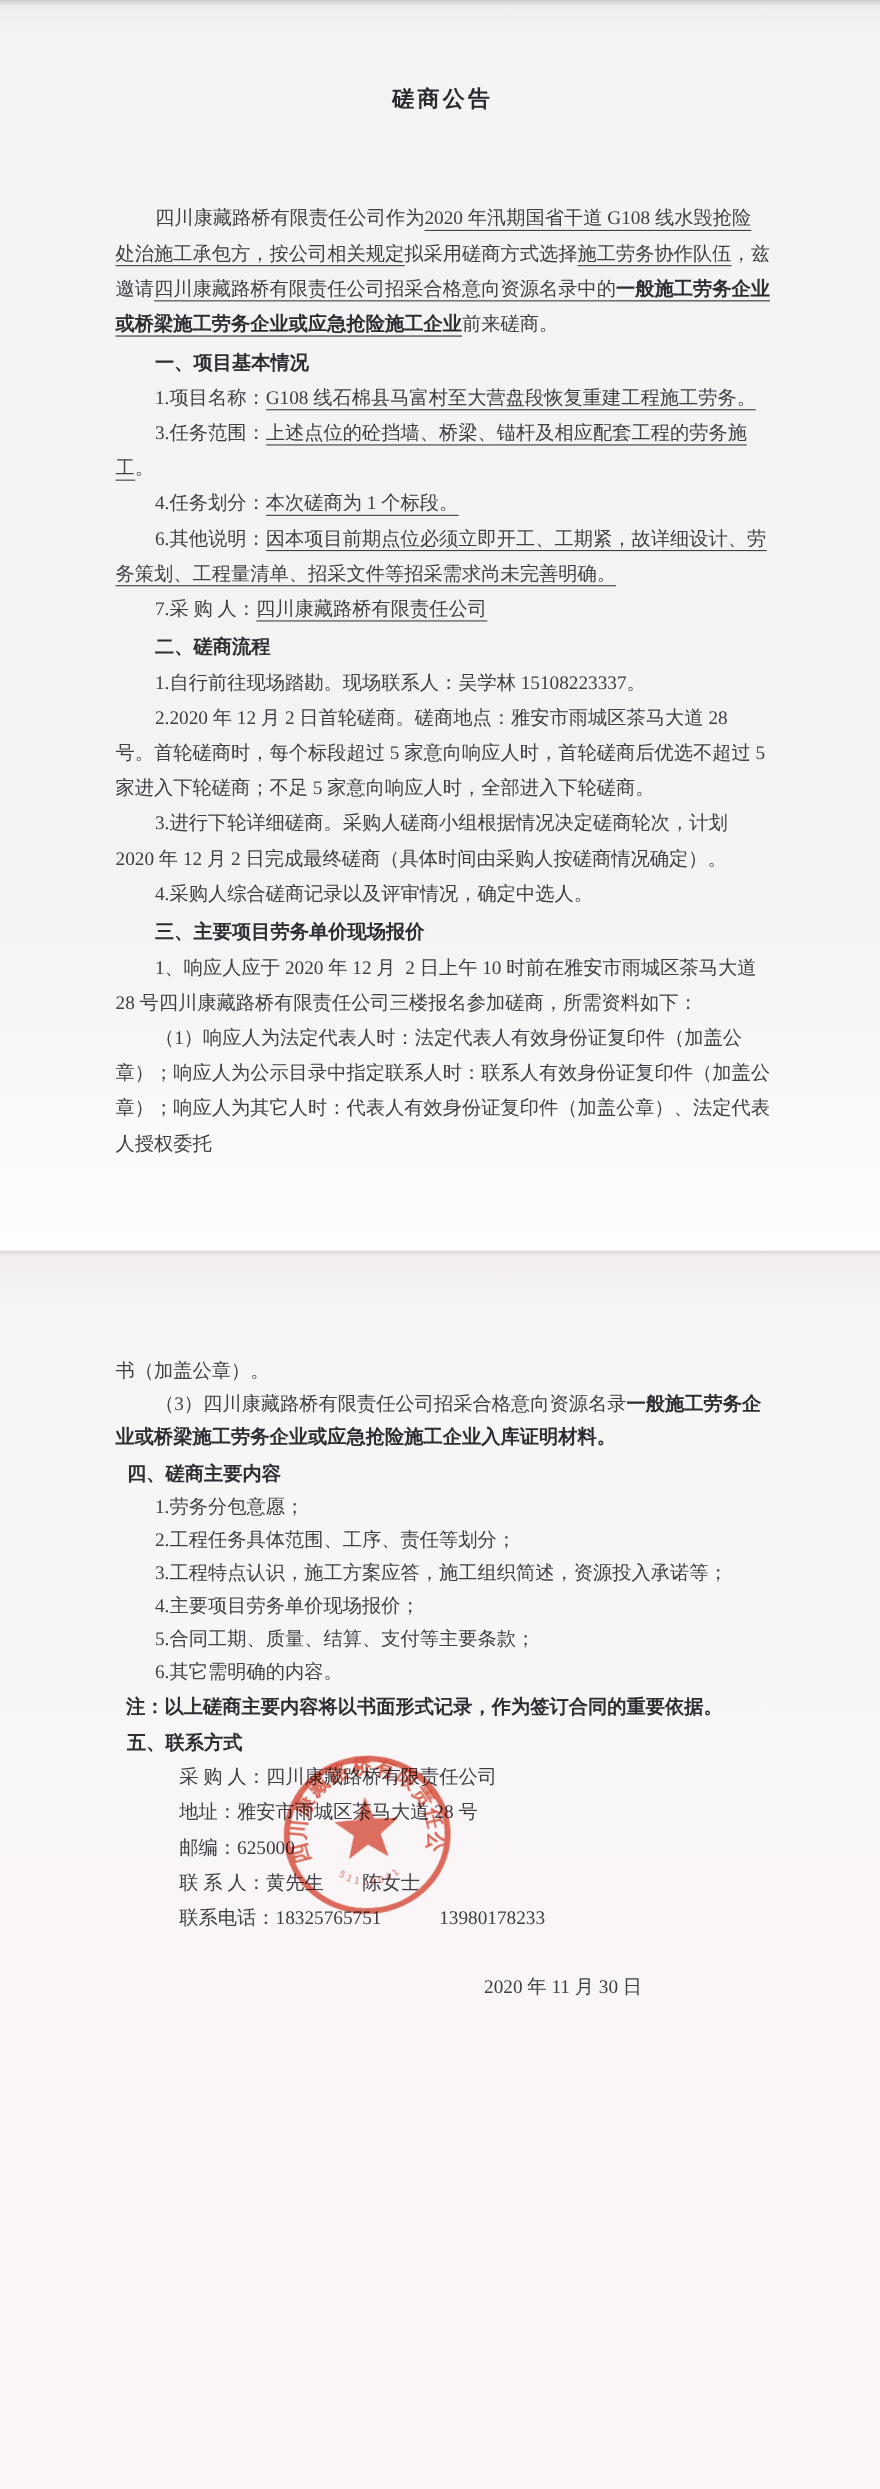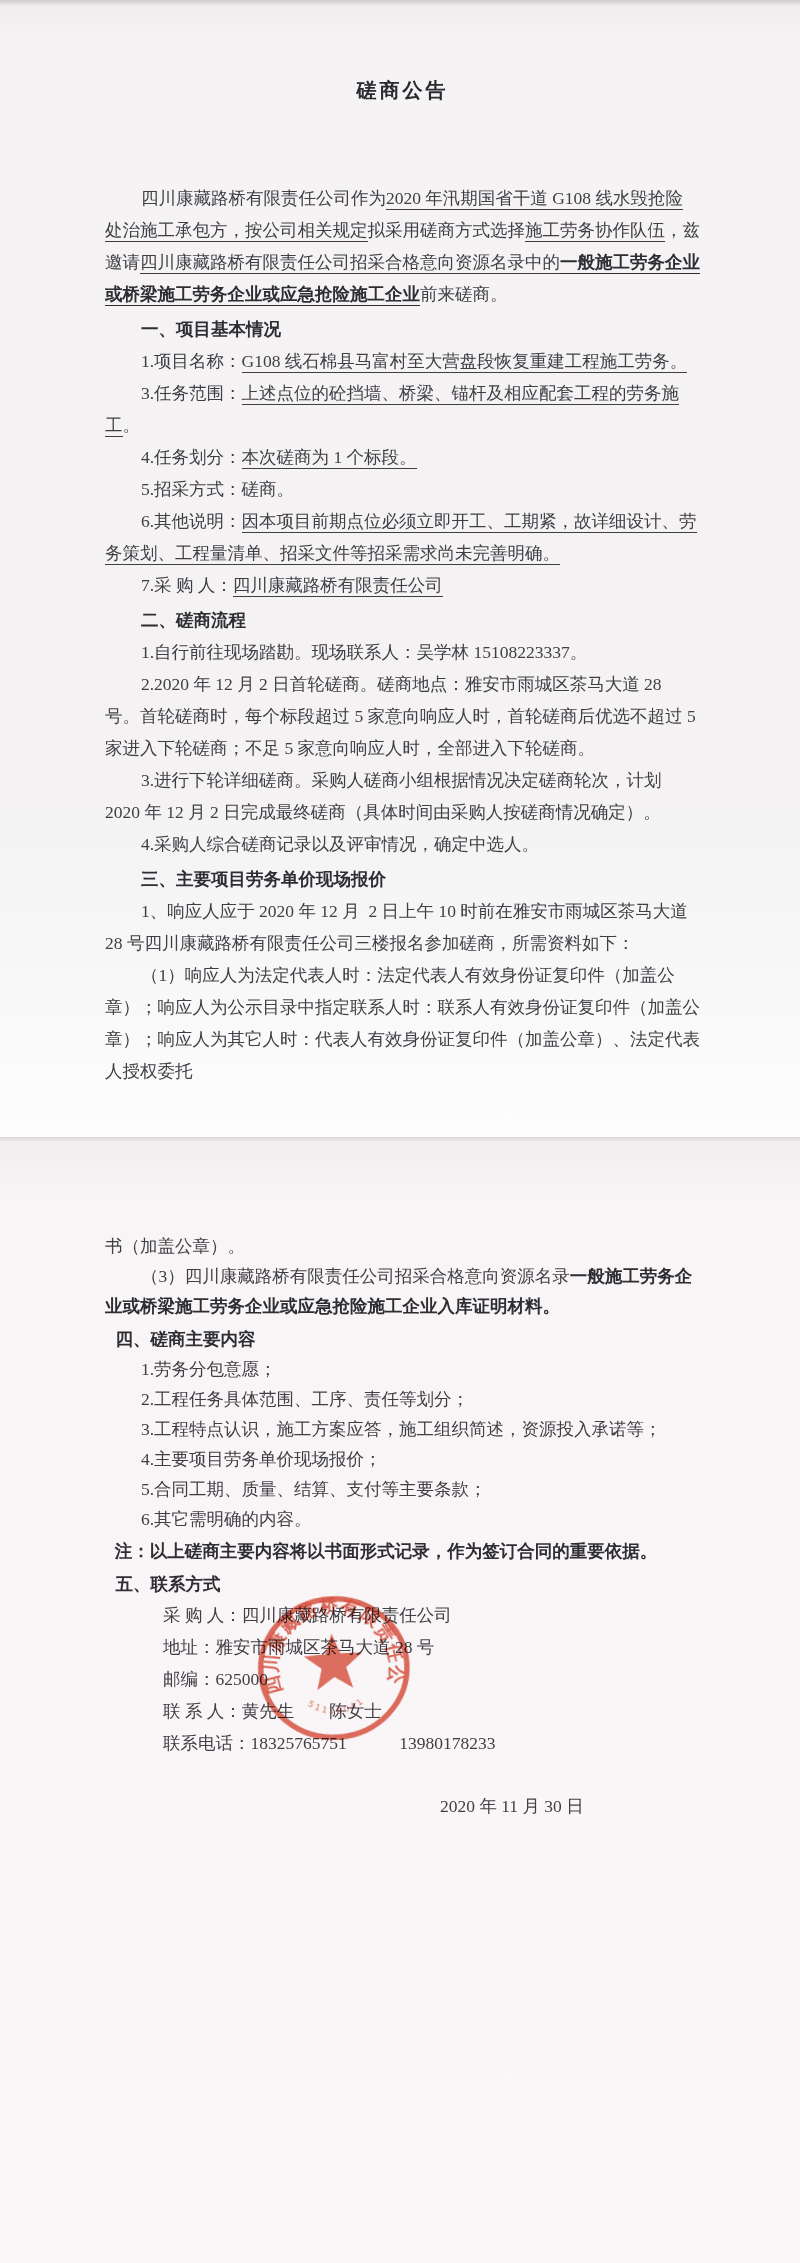--- a/index.html
+++ b/index.html
@@ -68,21 +68,20 @@
 <div class="doc">
 
   <div class="page page1">
     <div class="content">
         <div class="line b-title"><span>磋商公告</span></div>
         <div class="line b-para"><span>四川康藏路桥有限责任公司作为</span><span class="u">2020 年汛期国省干道 G108 线水毁抢险处治施工承包方，按公司相关规定</span><span>拟采用磋商方式选择</span><span class="u">施工劳务协作队伍</span><span>，兹邀请</span><span class="u">四川康藏路桥有限责任公司招采合格意向资源名录中的</span><span class="u b">一般施工劳务企业或桥梁施工劳务企业或应急抢险施工企业</span><span>前来磋商。</span></div>
         <div class="line b-h1"><span>一、项目基本情况</span></div>
         <div class="line b-item"><span>1.项目名称：</span><span class="u">G108 线石棉县马富村至大营盘段恢复重建工程施工劳务。</span></div>
         <div class="line b-item"><span>3.任务范围：</span><span class="u">上述点位的砼挡墙、桥梁、锚杆及相应配套工程的劳务施工</span><span>。</span></div>
         <div class="line b-item"><span>4.任务划分：</span><span class="u">本次磋商为 1 个标段。</span></div>
-        <div class="line b-item"><span>5.招采方式：磋商。</span></div>
         <div class="line b-item"><span>6.其他说明：</span><span class="u">因本项目前期点位必须立即开工、工期紧，故详细设计、劳务策划、工程量清单、招采文件等招采需求尚未完善明确。</span></div>
         <div class="line b-item"><span>7.采 购 人：</span><span class="u">四川康藏路桥有限责任公司</span></div>
         <div class="line b-h1"><span>二、磋商流程</span></div>
         <div class="line b-item"><span>1.自行前往现场踏勘。现场联系人：吴学林 15108223337。</span></div>
         <div class="line b-item"><span>2.2020 年 12 月 2 日首轮磋商。磋商地点：雅安市雨城区茶马大道 28 号。首轮磋商时，每个标段超过 5 家意向响应人时，首轮磋商后优选不超过 5 家进入下轮磋商；不足 5 家意向响应人时，全部进入下轮磋商。</span></div>
         <div class="line b-item"><span>3.进行下轮详细磋商。采购人磋商小组根据情况决定磋商轮次，计划 2020 年 12 月 2 日完成最终磋商（具体时间由采购人按磋商情况确定）。</span></div>
         <div class="line b-item"><span>4.采购人综合磋商记录以及评审情况，确定中选人。</span></div>
         <div class="line b-h1"><span>三、主要项目劳务单价现场报价</span></div>
         <div class="line b-item"><span>1、响应人应于 2020 年 12 月  2 日上午 10 时前在雅安市雨城区茶马大道 28 号四川康藏路桥有限责任公司三楼报名参加磋商，所需资料如下：</span></div>
         <div class="line b-item"><span>（1）响应人为法定代表人时：法定代表人有效身份证复印件（加盖公章）；响应人为公示目录中指定联系人时：联系人有效身份证复印件（加盖公章）；响应人为其它人时：代表人有效身份证复印件（加盖公章）、法定代表人授权委托</span></div>

